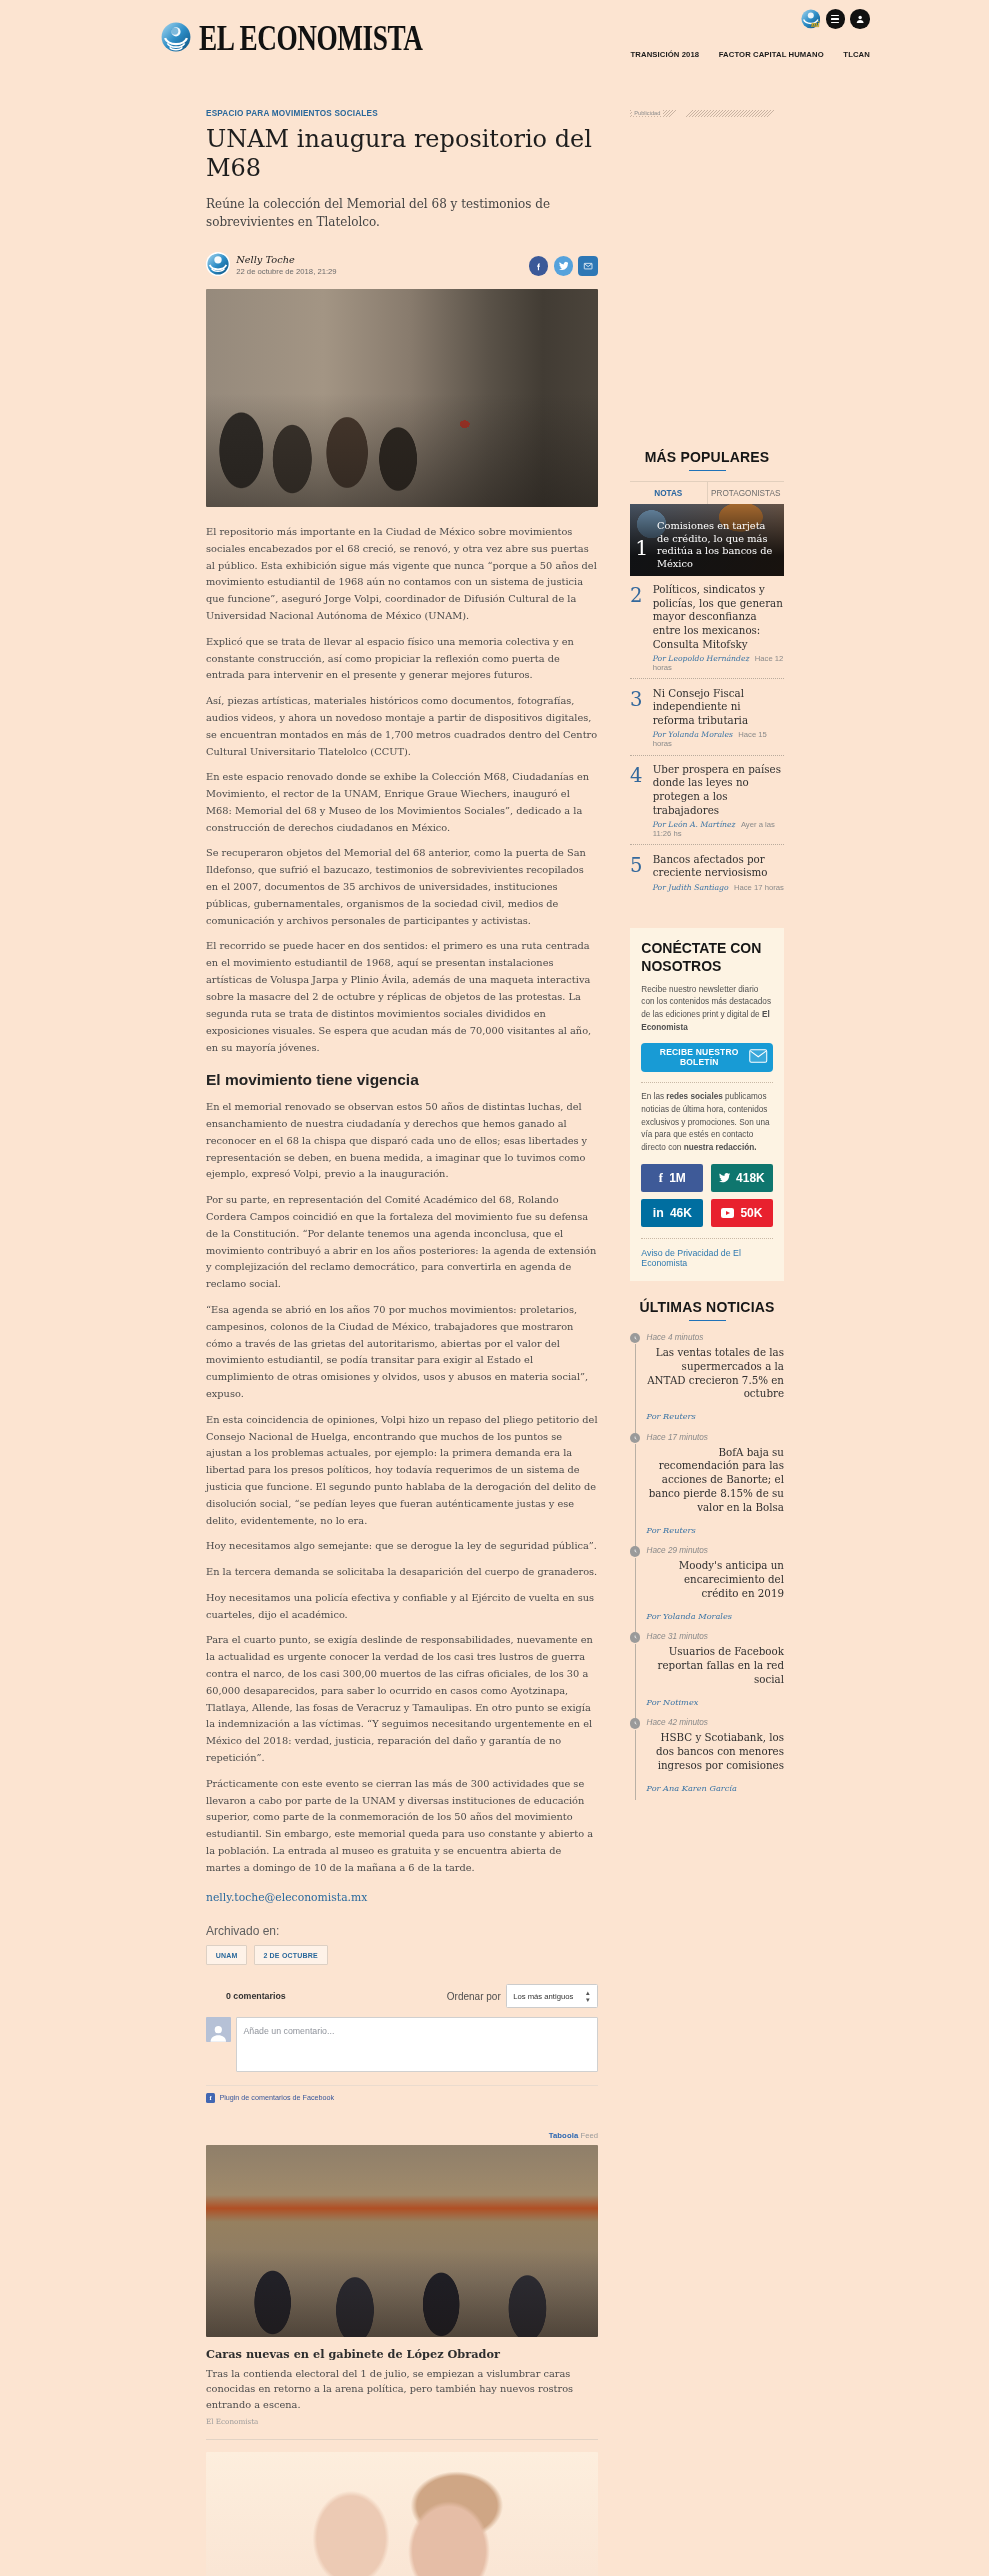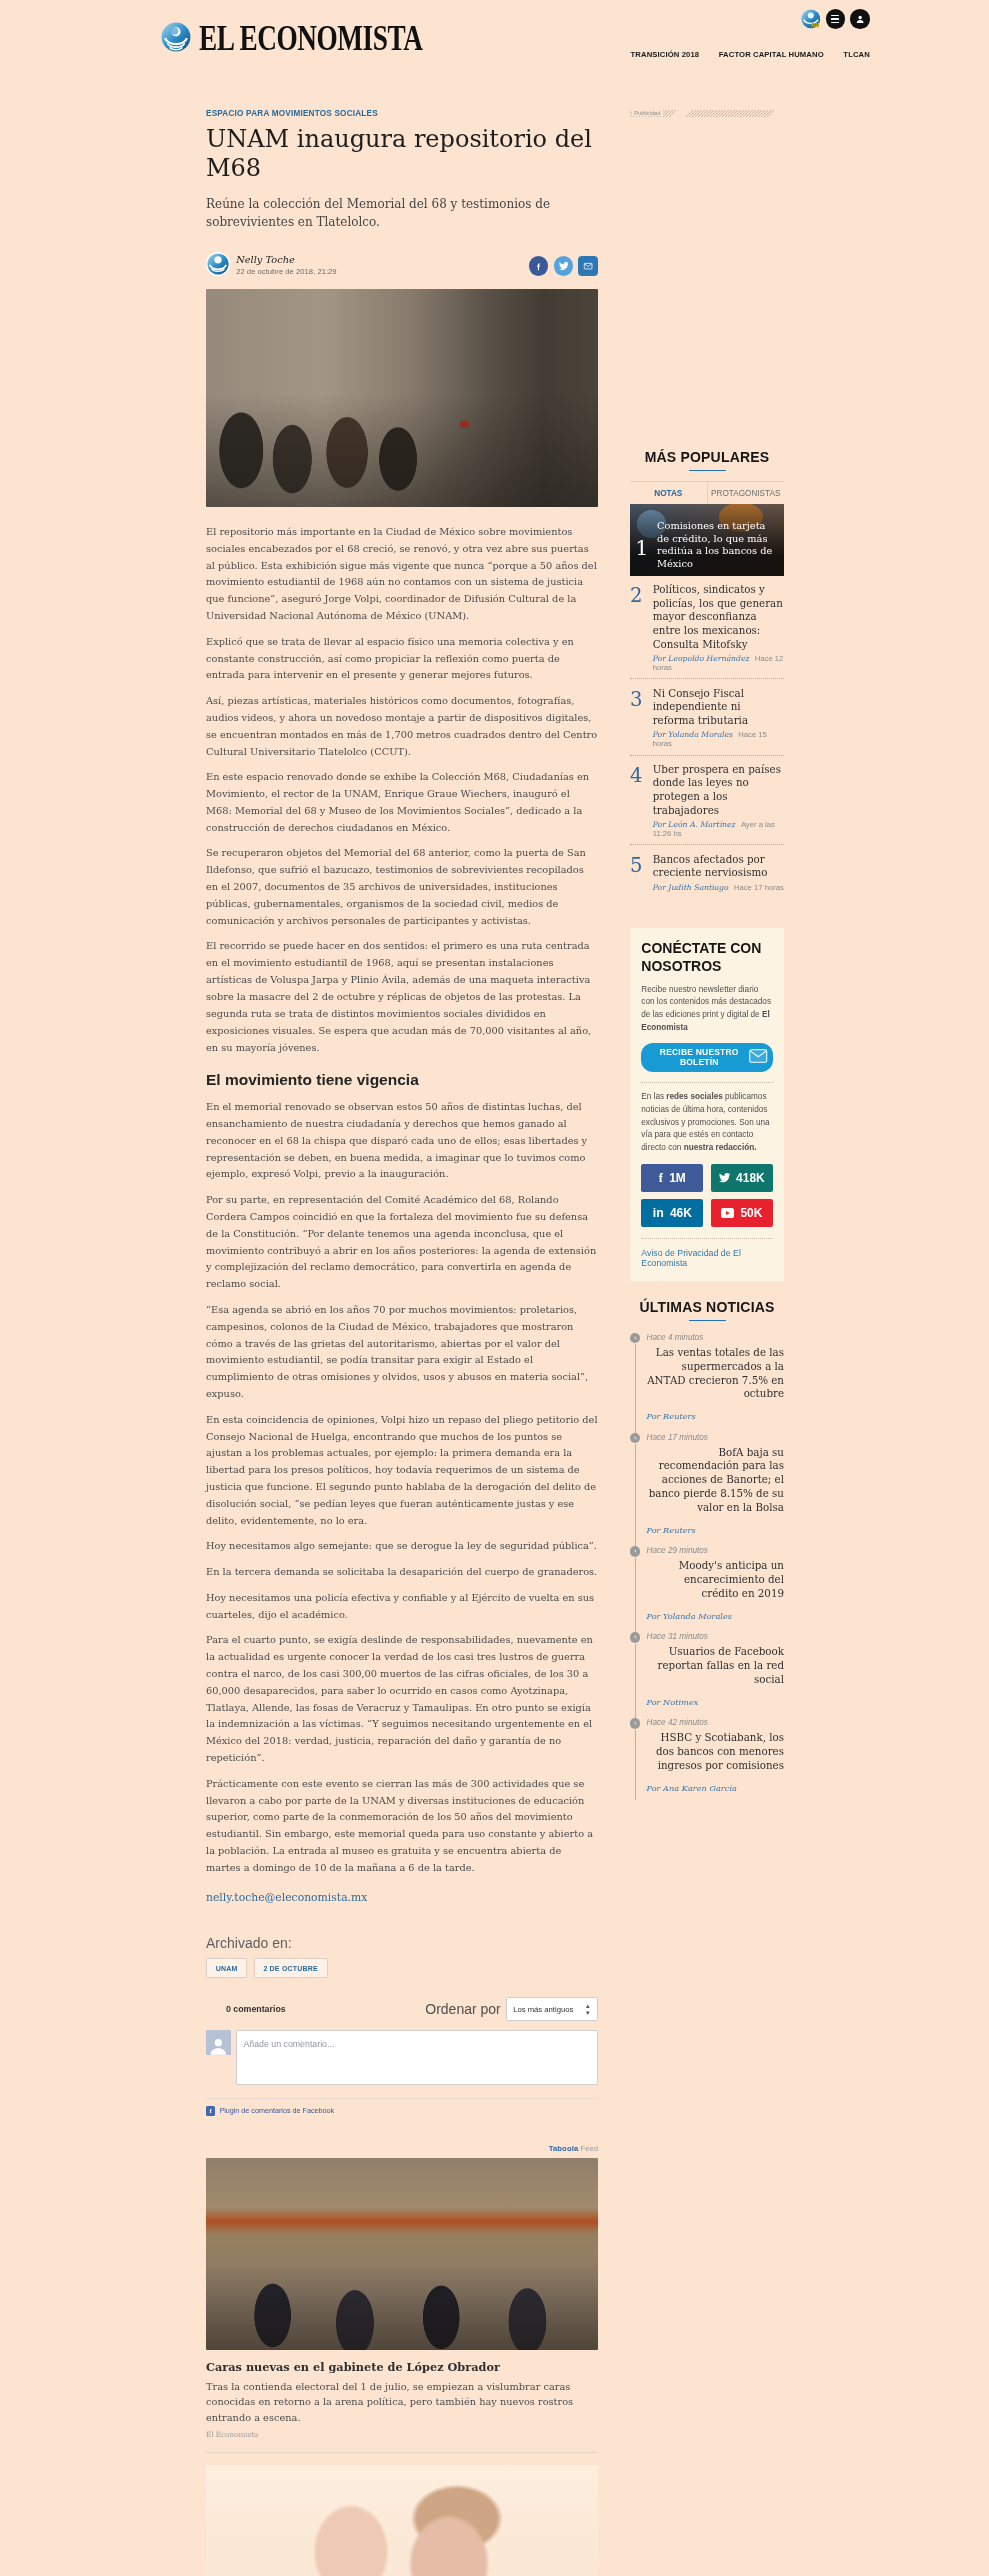--- a/index.html
+++ b/index.html
@@ -58,30 +58,30 @@
       radial-gradient(31px 52px at 49% 78%,#2c2620 0 60%,transparent 62%),
       radial-gradient(8.2px 6.2px at 66% 62%,#a33326 0 60%,transparent 62%),
       linear-gradient(90deg,#968a7c 0%,#a39584 30%,#887b6d 52%,#5a5248 72%,#423c34 86%,#4b443b 100%);
   }
 
   
   .article-body{margin-top:16.5px;}
   .article-body p{font-family:"DejaVu Serif",serif;font-size:9.8px;line-height:1.72;color:#4b4b4b;margin:0 0 8.8px;}
   h2.inbody{font-family:Liberation Sans, sans-serif;font-size:15.5px;font-weight:700;color:#242424;margin:14.4px 0 10.3px;}
   .email-link{font-family:"DejaVu Serif",serif;font-size:10.8px;color:#2a6a9e;text-decoration:none;display:inline-block;margin-top:5.2px;cursor:pointer;}
-  .archived{margin-top:31px;font-size:14px;color:#5f5f5f;}
+  .archived{margin-top:20px;font-size:12px;color:#5f5f5f;}
   .tag-row{display:flex;gap:6.2px;margin-top:7.2px;}
   .tag-chip{border:0.5px solid #ddd0c4;background:rgba(255,255,255,.5);color:#29689b;font-weight:700;font-size:7px;
     padding:5.7px 8.8px;border-radius:1px;letter-spacing:0.2px;cursor:pointer;}
 
   
   .comments-bar{display:flex;align-items:center;margin-top:18.5px;}
   .comments-count{font-size:8.8px;font-weight:700;color:#333;padding-left:20px;}
   .sort-wrap{margin-left:auto;display:flex;align-items:center;gap:5.2px;}
-  .sort-label{font-size:14px;color:#4f4f4f;}
+  .sort-label{font-size:10px;color:#4f4f4f;}
   .sort-select{background:#fff;border:0.5px solid #ccc;border-radius:1.5px;padding:4.1px 6.2px;font-size:7.7px;color:#333;
     display:flex;align-items:center;gap:11.3px;cursor:pointer;}
   .sort-arrows{font-size:6.2px;color:#555;}
   .composer{display:flex;gap:5.2px;margin-top:9.3px;}
   .composer-avatar{width:25px;height:25px;background:#b6c1d6;border-radius:1px;flex:none;display:flex;align-items:flex-end;justify-content:center;overflow:hidden;}
   .composer textarea{flex:1;height:38px;border:0.5px solid #d0d0d0;border-radius:1px;background:#fff;resize:none;
     font-family:"Liberation Sans",sans-serif;font-size:8.8px;color:#333;padding:7.2px 6.2px;outline:none;}
   .composer textarea::placeholder{color:#90949c;}
   .fb-divider{border-top:0.5px solid #eadbce;margin:13.4px 0 7.2px;}
   .fb-plugin{display:flex;align-items:center;gap:4.1px;cursor:pointer;}
@@ -140,21 +140,21 @@
   .pop-item:last-child{border-bottom:none;}
   .pop-item .num{font-family:"DejaVu Serif",serif;font-size:19.6px;color:#33689c;line-height:1;padding-top:3.1px;width:15.5px;flex:none;}
   .pop-item .t{font-family:"DejaVu Serif",serif;font-size:10.3px;line-height:1.32;color:#303030;}
   .pop-meta{margin-top:3.1px;font-size:7.7px;}
   .pop-by{font-family:"DejaVu Serif",serif;font-style:italic;color:#3a74a5;}
   .pop-time{color:#8a8a8a;margin-left:3.1px;font-family:"Liberation Sans",sans-serif;}
 
   .connect{margin-top:30px;background:#fdf3e3;padding:12.4px 11.3px 13.4px;}
   .connect h3{margin:0;font-size:14px;font-weight:700;color:#161616;line-height:1.25;}
   .connect p{font-size:8.2px;line-height:1.55;color:#4f4f4f;margin:8.2px 0 0;}
-  .newsletter-btn{margin-top:8.2px;width:100%;background:var(--newsletter_btn,#189bd5);border:none;border-radius:12px;cursor:pointer;
+  .newsletter-btn{margin-top:8.2px;width:100%;background:var(--newsletter_btn,#189bd5);border:none;border-radius:4px;cursor:pointer;
     display:flex;align-items:center;justify-content:space-between;padding:4.6px 5.2px 4.6px 8.2px;}
   .newsletter-btn .lbl{color:#fff;font-weight:700;font-size:8.5px;letter-spacing:0.2px;font-family:"Liberation Sans",sans-serif;}
   .dotted-sep{border-top:1px dotted #c9b9a6;margin:10.3px 0 0;}
   .soc-grid{display:grid;grid-template-columns:1fr 1fr;gap:7.2px;margin-top:9.3px;}
   .soc-btn{height:28px;border-radius:2.1px;display:flex;align-items:center;justify-content:center;gap:6.2px;color:#fff;cursor:pointer;border:none;}
   .soc-btn .cnt{font-weight:700;font-size:12px;}
   .soc-btn.fb{background:#3e5a98;}
   .soc-btn.tw{background:#0f766e;}
   .soc-btn.li{background:#006ea0;}
   .soc-btn.yt{background:#e8212e;}

